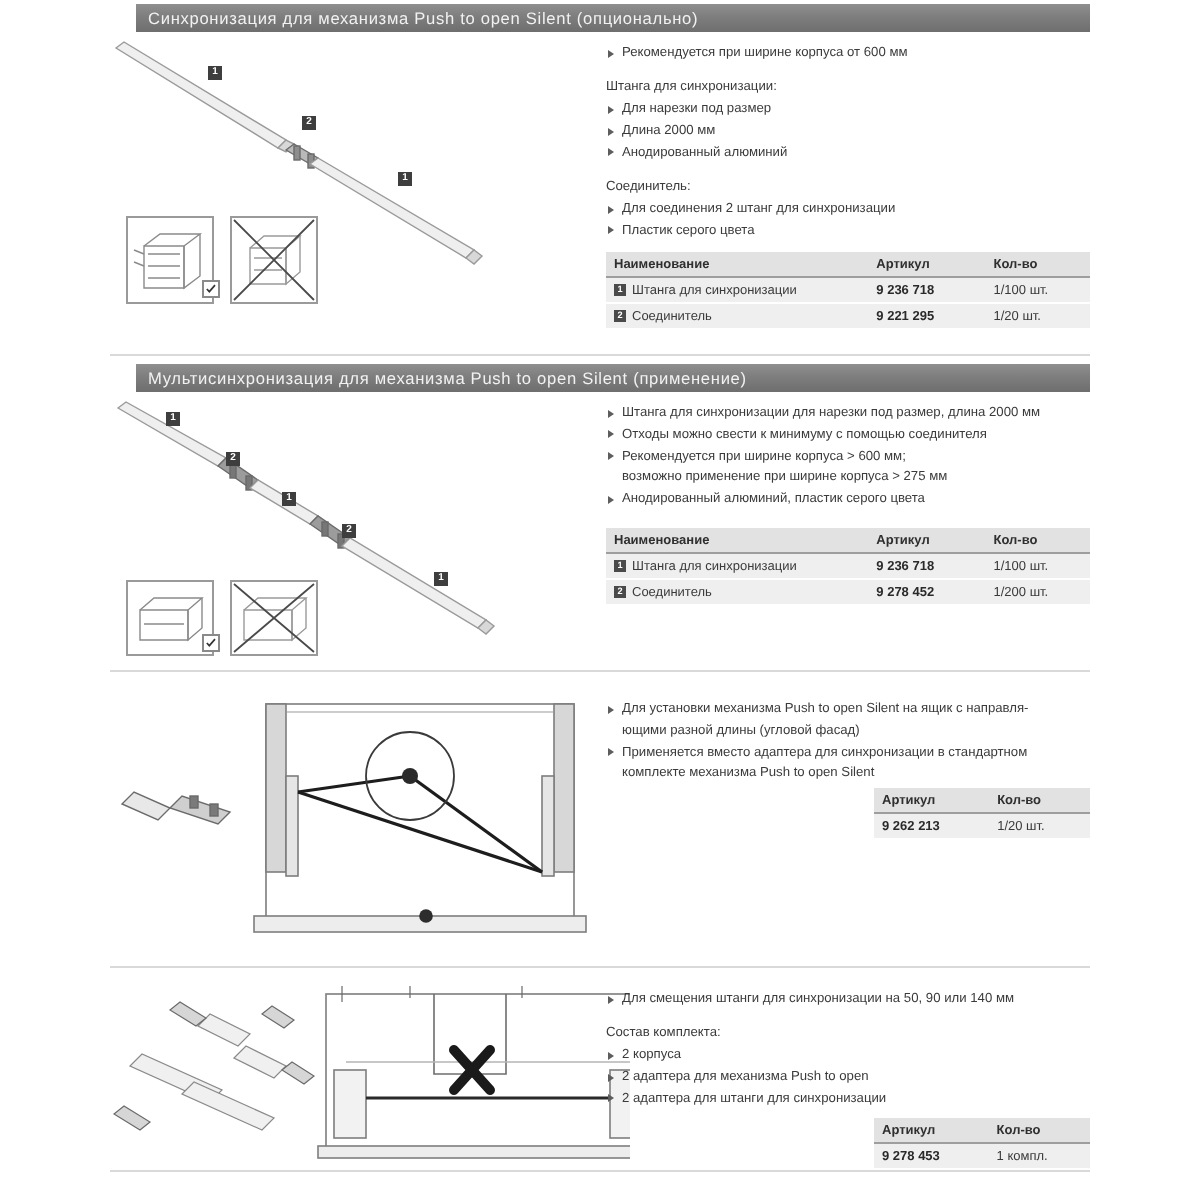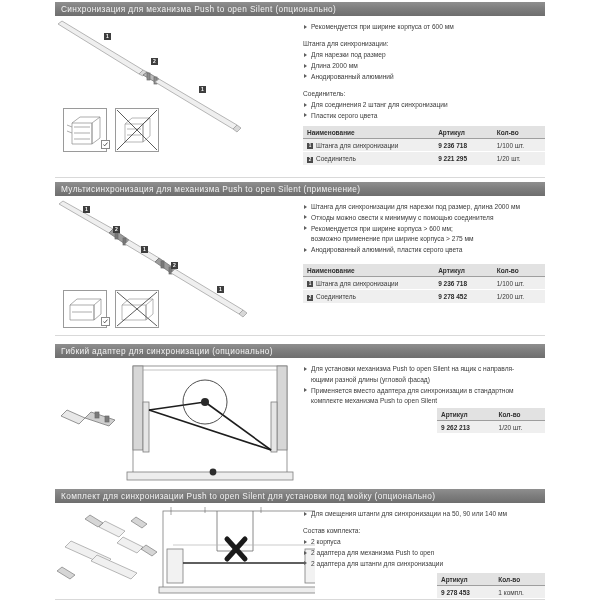--- a/index.html
+++ b/index.html
@@ -33,20 +33,21 @@
     height: 14px;
     background: linear-gradient(to bottom, #8f8f8f 0%, #7e7e7e 45%, #6e6e6e 100%);
     color: #f2f2f2;
     font-size: 8.3px;
     letter-spacing: .35px;
     line-height: 14px;
     padding-left: 6px;
     white-space: nowrap;
     overflow: hidden;
     box-sizing: border-box;
+    margin-left: 13px;
   }
   .sec-body {
     position: relative;
     background: #ffffff;
     border-bottom: 1px solid #d9d9d9;
     box-sizing: border-box;
   }
 
   
   .textcol {
@@ -343,21 +344,20 @@
           <td class="art">9 278 452</td>
           <td>1/200 шт.</td>
         </tr>
       </tbody>
         </table>
 
     </div>
   </div>
 
   <div class="section" style="top:344px;">
-    <div class="sec-header">Гибкий адаптер для синхронизации (опционально)</div>
     <div class="sec-body" style="height:140px;">
 
       <div class="illus" style="left:0px; top:4px;">
         <svg width="260" height="132" viewBox="0 0 260 132">
 
           <g stroke="#6a6a6a" stroke-width="0.7" fill="#e8e8e8">
             <path d="M6,54 L12,48 L30,56 L24,62 Z"></path>
             <path d="M30,56 L36,50 L60,58 L54,64 Z" fill="#cfcfcf"></path>
             <rect x="40" y="50" width="4" height="6" fill="#7a7a7a"></rect>
             <rect x="50" y="54" width="4" height="6" fill="#7a7a7a"></rect>
@@ -408,21 +408,20 @@
           <td class="art">9 262 213</td>
           <td>1/20 шт.</td>
         </tr>
       </tbody>
         </table>
 
     </div>
   </div>
 
   <div class="section" style="top:489px;">
-    <div class="sec-header">Комплект для синхронизации Push to open Silent для установки под мойку (опционально)</div>
     <div class="sec-body" style="height:97px;">
 
       <div class="illus" style="left:0px; top:2px;">
         <svg width="260" height="94" viewBox="0 0 260 94">
 
           <g stroke="#8a8a8a" stroke-width="0.6" fill="#f0f0f0">
             <path d="M10,42 L16,36 L56,54 L50,60 Z"></path>
             <path d="M36,56 L42,50 L82,68 L76,74 Z"></path>
             <path d="M44,22 L50,16 L70,26 L64,32 Z"></path>
             <path d="M62,38 L68,32 L88,42 L82,48 Z"></path>

